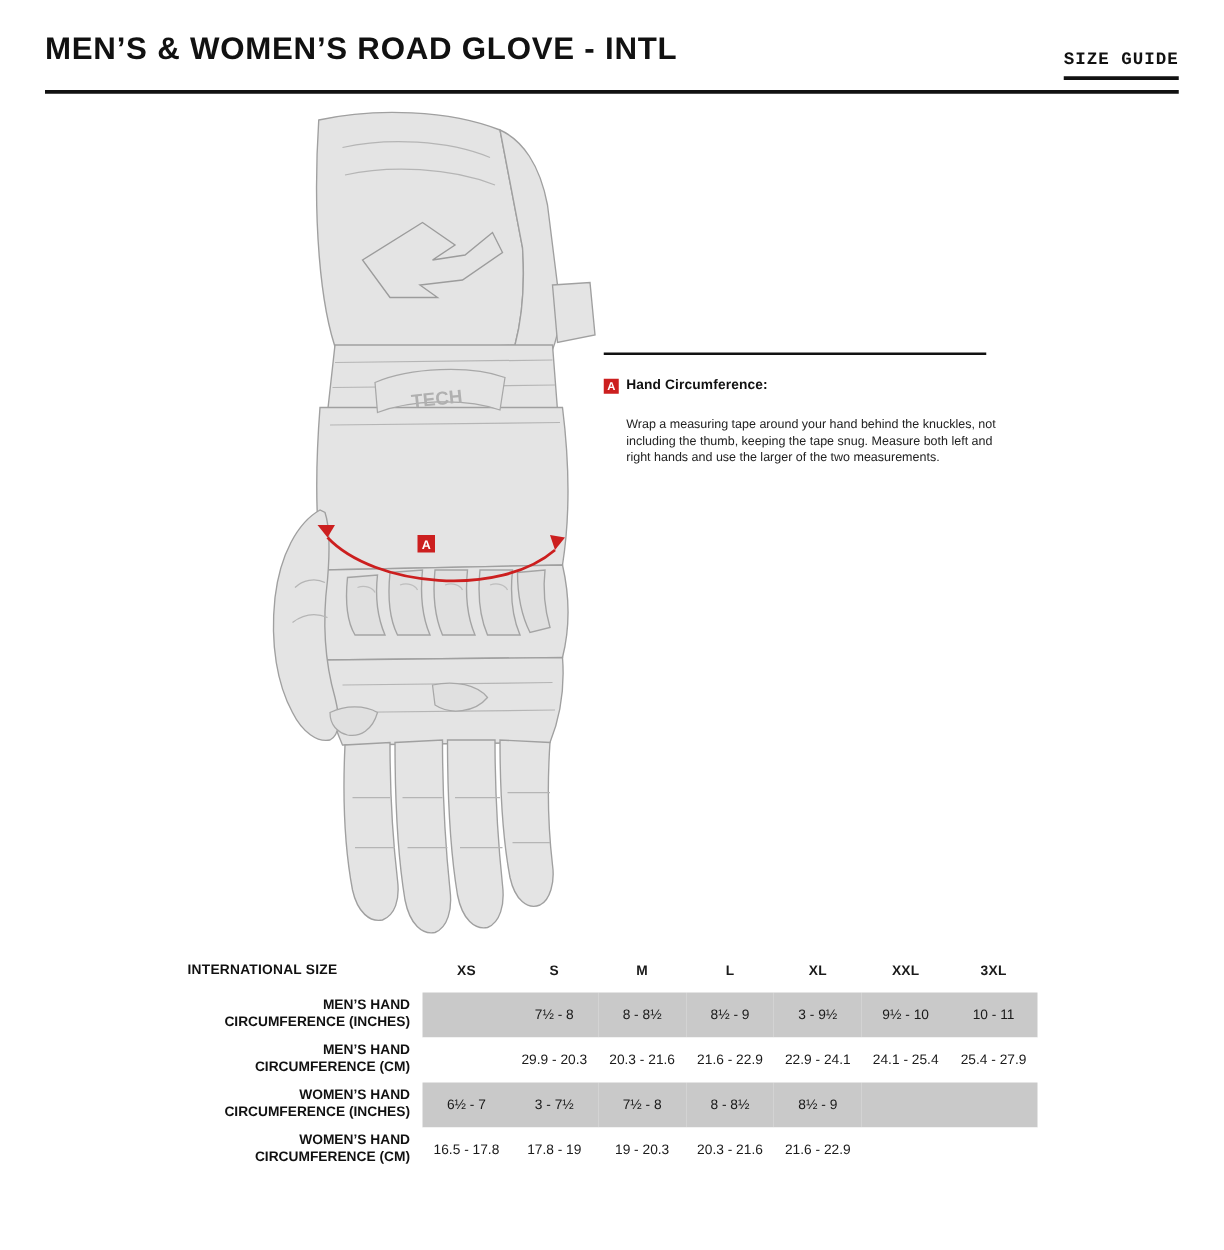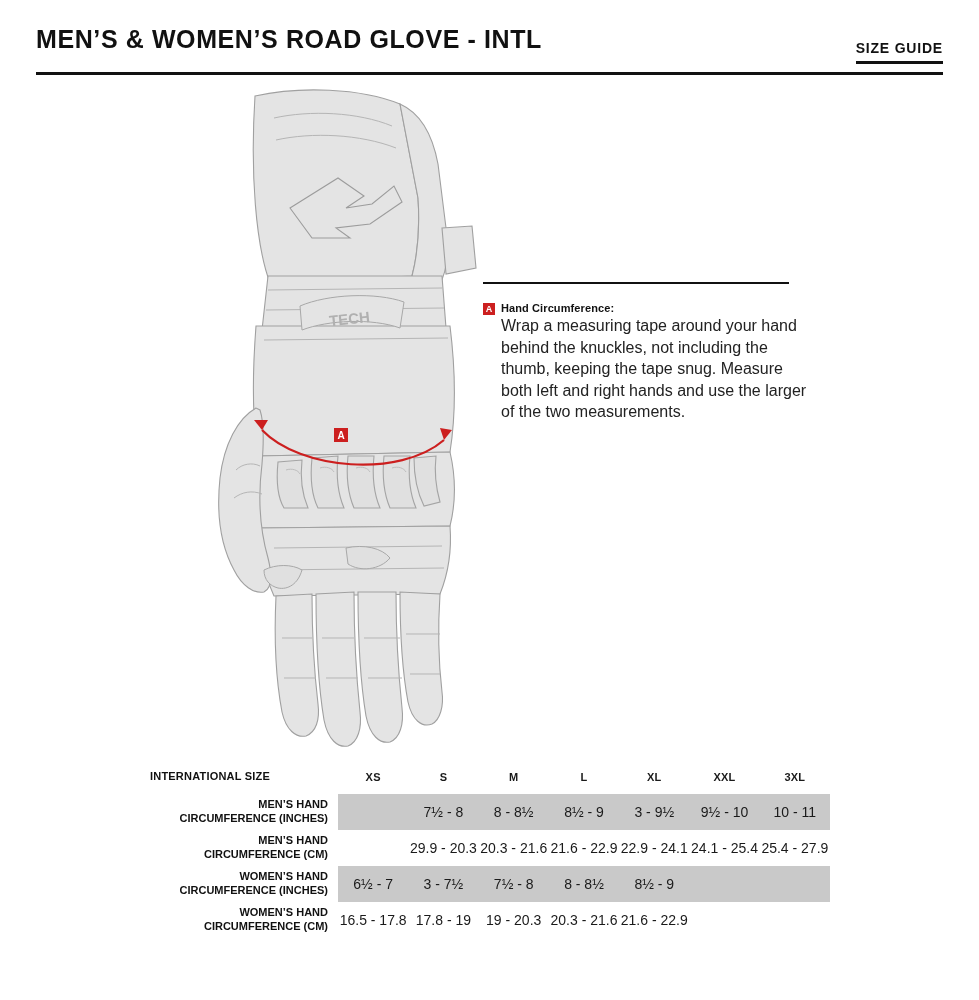--- a/index.html
+++ b/index.html
@@ -29,20 +29,21 @@
     font-size: 25px;
     font-weight: bold;
     letter-spacing: 0.6px;
     color: #111;
     margin: 0;
     line-height: 1.1;
   }
   .size-guide-wrap {
     text-align: right;
     padding-top: 14px;
+    font-family: Liberation Mono, monospace;
   }
   .size-guide-label {
     font-size: 14px;
     font-weight: bold;
     letter-spacing: 0.8px;
     color: #111;
     display: block;
     margin-bottom: 5px;
   }
   .header-rule {
@@ -107,42 +108,42 @@
     flex: 0 0 auto;
     margin-top: 1px;
   }
   .measure-label {
     font-size: 11px;
     font-weight: bold;
     color: #111;
     letter-spacing: 0.1px;
   }
   .measure-text {
-    font-size: 16px;
+    font-size: 10px;
     line-height: 1.35;
     color: #222;
-    margin-top: 0;
+    margin-top: 18px;
     margin-left: 18px;
     width: 312px;
   }
 
   
   .table-wrap {
     position: absolute;
     left: 150px;
     top: 760px;
     width: 680px;
   }
   table {
     border-collapse: collapse;
     width: 100%;
     table-layout: fixed;
   }
   th, td {
-    font-size: 14px;
+    font-size: 11px;
     text-align: center;
     padding: 0;
     height: 36px;
     vertical-align: middle;
     font-weight: normal;
     color: #1a1a1a;
   }
   .rowhead {
     text-align: right;
     padding-right: 10px;

